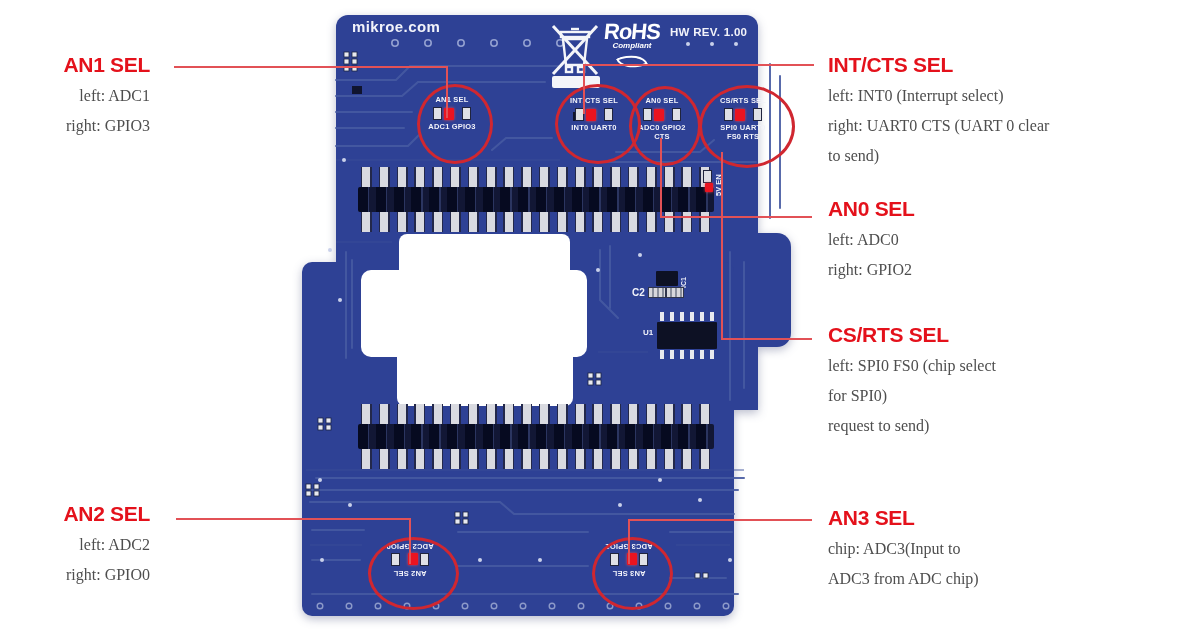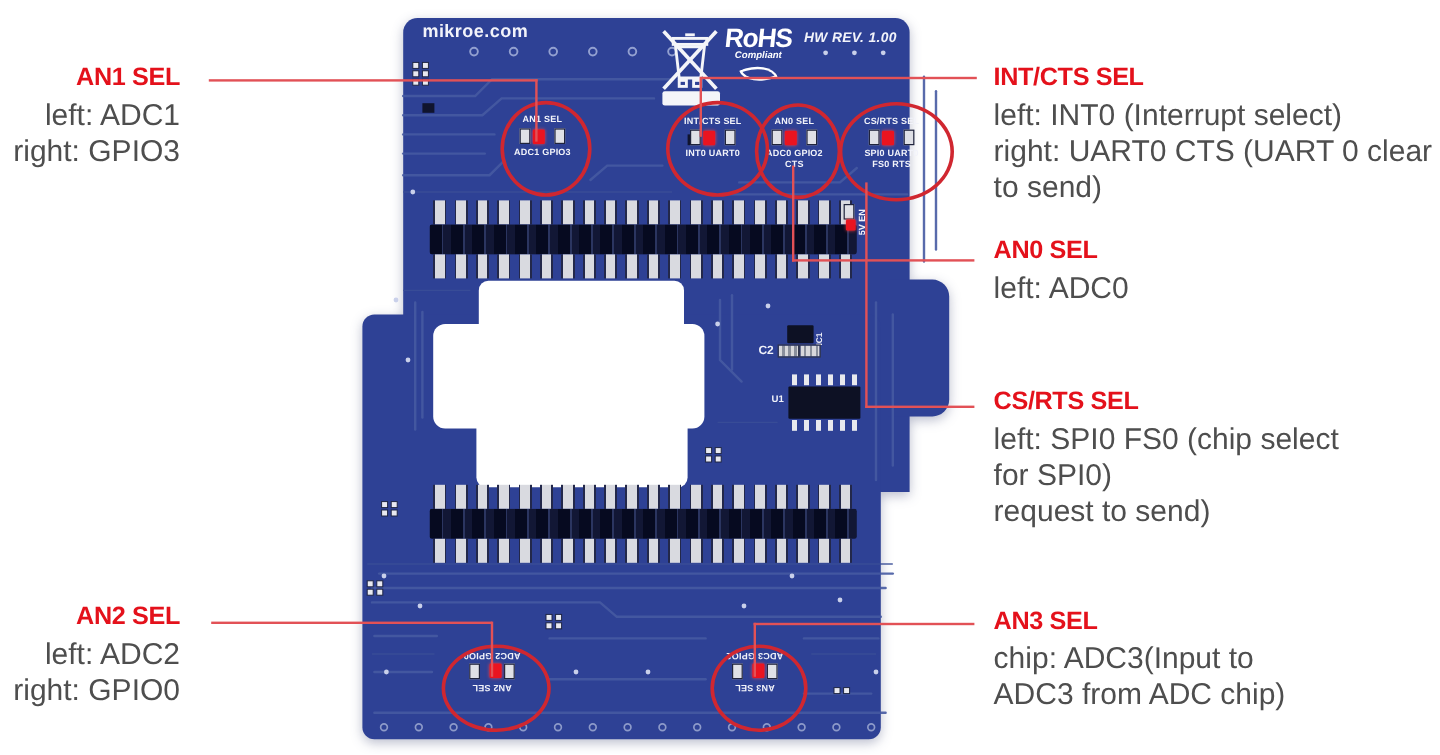--- a/index.html
+++ b/index.html
@@ -19,21 +19,21 @@
   .cut-bot{left:397px;top:352px;width:176px;height:54px;border-radius:0 0 8px 8px;}
   
   .hdr{position:absolute;left:358px;width:356px;height:65px;z-index:4;}
   .hdr .prow{height:20px;
      background:repeating-linear-gradient(to right,rgba(0,0,0,0) 0 3px,#23284a 3px 4.5px,#d9dae0 4.5px 12.5px,#23284a 12.5px 14px,rgba(0,0,0,0) 14px 17.8px);}
   .hdr .pbody{height:25px;background-color:#0a0e26;border-radius:2px;
      background-image:repeating-linear-gradient(to right,#060a20 0 10px,#2b3560 10px 11.5px,#121735 11.5px 17.8px);}
   
   .silk{position:absolute;color:#f2f3fa;font-weight:bold;z-index:5;white-space:nowrap;}
   .brand{left:352px;top:18px;font-size:15px;letter-spacing:.4px;}
-  .hwrev{left:670px;top:26px;font-size:11.5px;letter-spacing:.3px;font-style:italic;}
+  .hwrev{left:670px;top:26px;font-size:11.5px;letter-spacing:.3px;}
   .rohs{left:604px;top:22px;text-align:center;z-index:5;position:absolute;color:#fff;}
   .rohs-t{font-size:22px;font-weight:900;transform:skewX(-6deg);line-height:20px;letter-spacing:-1px;}
   .rohs-s{font-size:8px;font-style:italic;font-weight:bold;line-height:8px;}
   .leaf{width:24px;height:13px;border:2px solid #fff;border-radius:0 100% 0 100%;transform:rotate(-22deg);margin:3px auto 0 auto;}
   .vtext{writing-mode:vertical-rl;transform:rotate(180deg);}
   .fiveven{left:714px;top:164px;font-size:7.5px;height:32px;}
   .ic1{left:680px;top:268px;font-size:7px;height:20px;}
   .c2{left:632px;top:287px;font-size:10px;}
   .u1{left:643px;top:328px;font-size:8px;}
   
@@ -50,21 +50,21 @@
   .jpad.r{margin-left:8px;}
   .jumper.rot{transform:rotate(180deg);}
   
   .circle{position:absolute;border:3px solid #d02730;border-radius:50%;z-index:7;}
   .lead{position:absolute;background:#e25156;z-index:8;}
   .lead.h{height:2px;}
   .lead.v{width:2px;}
   
   .ann{position:absolute;z-index:9;}
   .ann-title{font-family:"Liberation Sans",sans-serif;font-weight:900;font-size:21px;line-height:26px;color:#e4111b;letter-spacing:-.3px;margin-bottom:3px;white-space:nowrap;}
-  .ann-line{font-family:Liberation Sans, sans-serif;font-size:25px;line-height:30px;color:#4e4e4e;white-space:nowrap;}
+  .ann-line{font-family:Liberation Serif, serif;font-size:16px;line-height:30px;color:#4e4e4e;white-space:nowrap;}
   .ann.left{left:0;width:150px;text-align:right;}
   .ann.right{left:828px;width:372px;text-align:left;}
 </style>
 </head>
 <body>
 
 <div id="canvas">
 
   <div class="board-group">
     <div class="bp bp-main"></div>
@@ -325,20 +325,21 @@
   </div>
   <div class="ann right" style="top:52px">
     <div class="ann-title">INT/CTS SEL</div>
     <div class="ann-line">left: INT0 (Interrupt select)</div>
     <div class="ann-line">right: UART0 CTS (UART 0 clear</div>
     <div class="ann-line">to send)</div>
   </div>
   <div class="ann right" style="top:196px">
     <div class="ann-title">AN0 SEL</div>
     <div class="ann-line">left: ADC0</div>
+    <div class="ann-line">right: GPIO2</div>
   </div>
   <div class="ann right" style="top:322px">
     <div class="ann-title">CS/RTS SEL</div>
     <div class="ann-line">left: SPI0 FS0 (chip select</div>
     <div class="ann-line">for SPI0)</div>
     <div class="ann-line">request to send)</div>
   </div>
   <div class="ann right" style="top:505px">
     <div class="ann-title">AN3 SEL</div>
     <div class="ann-line">chip: ADC3(Input to</div>

